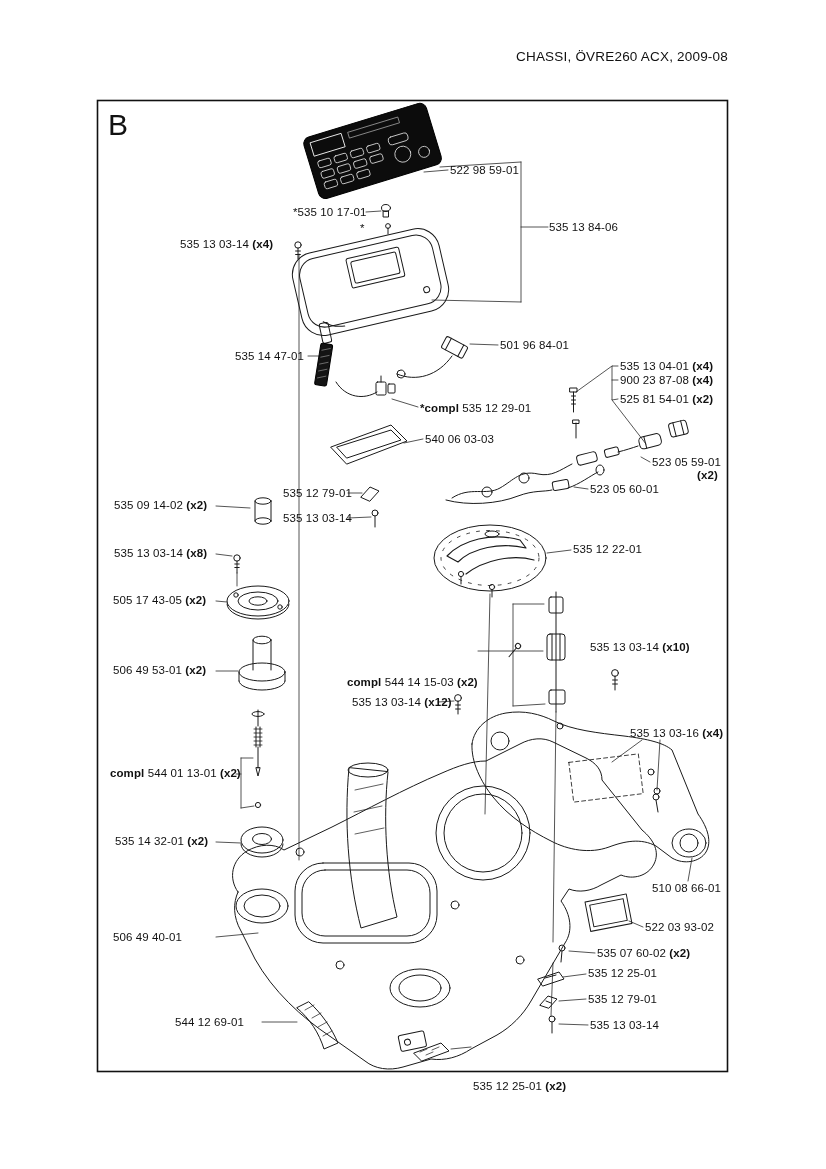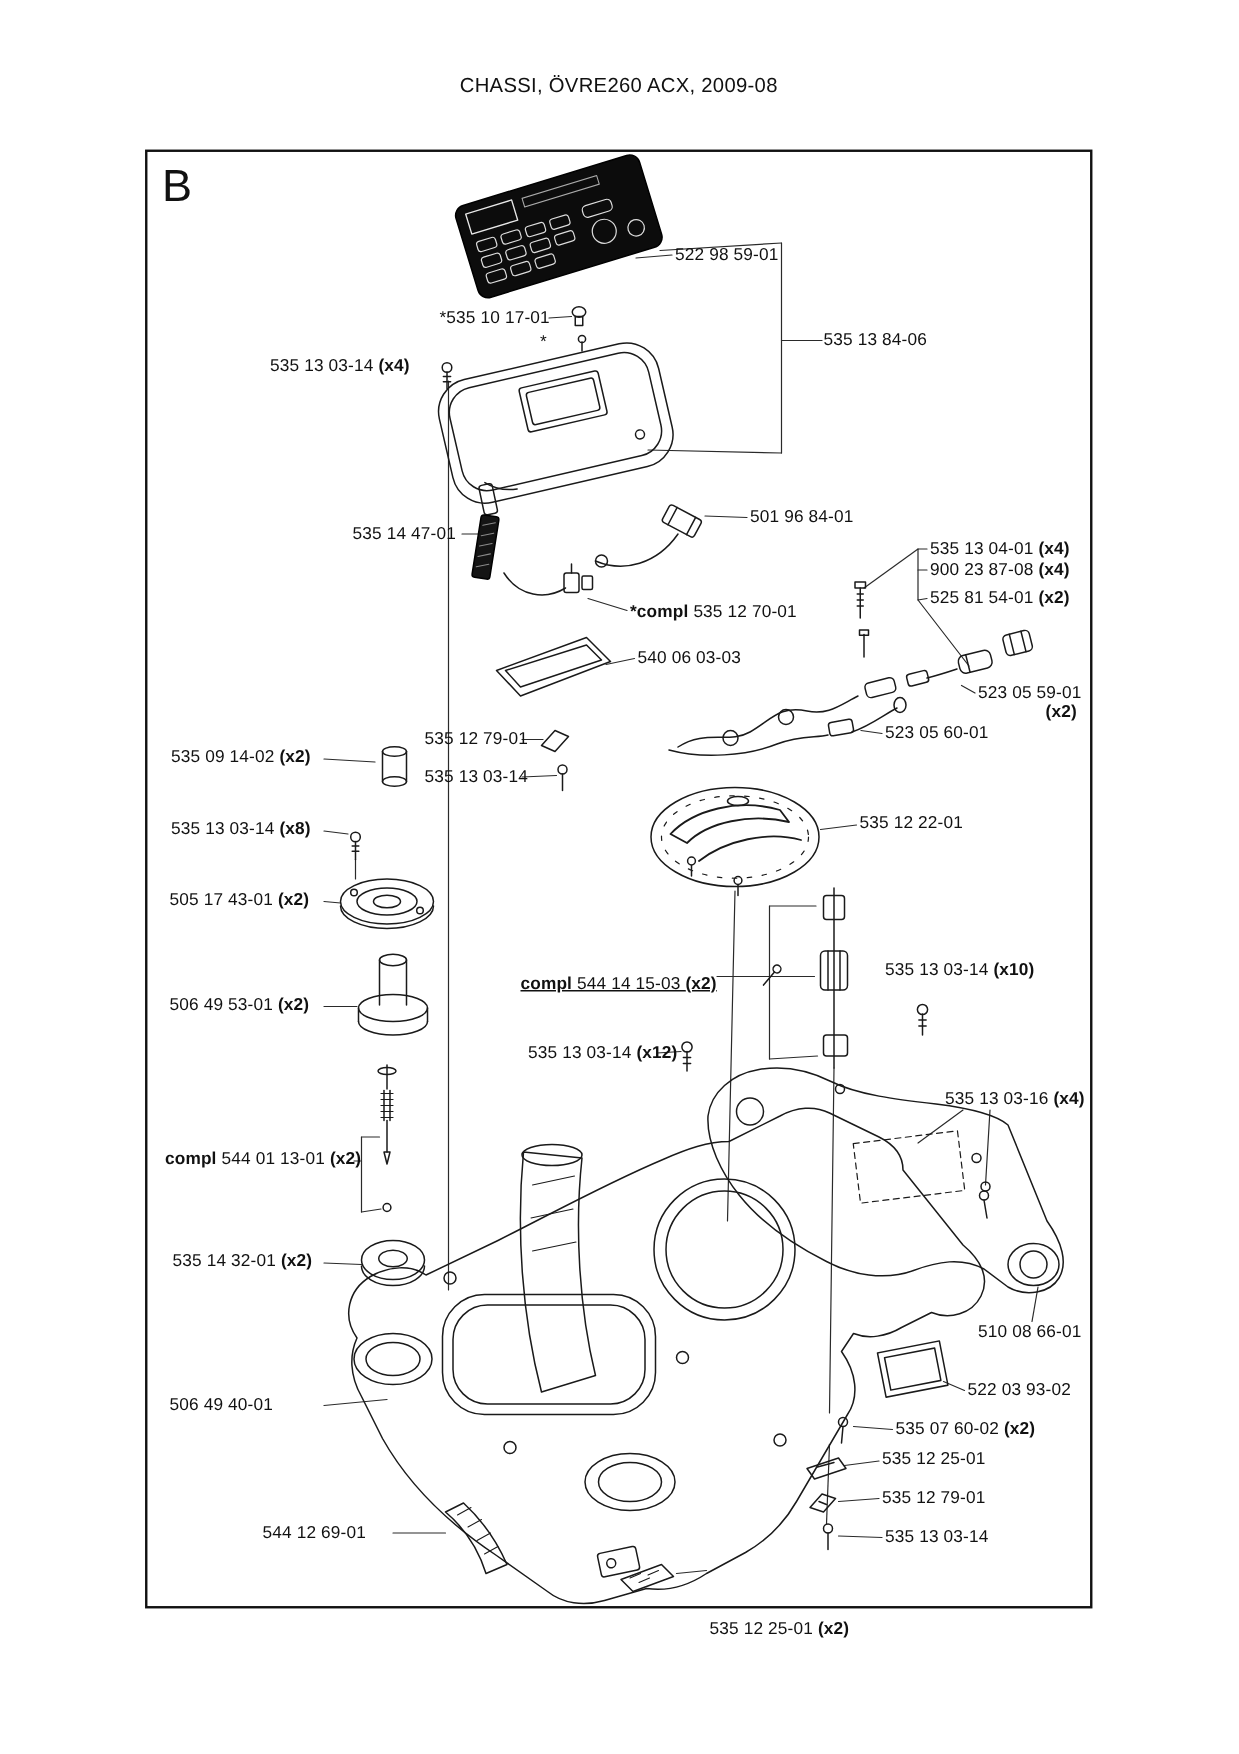--- a/index.html
+++ b/index.html
@@ -5,21 +5,21 @@
   * { margin:0; padding:0; box-sizing:border-box; }
   html,body { background:#ffffff; }
   body {
     width:826px; height:1169px;
     font-family:"Liberation Sans", sans-serif;
     color:#111;
   }
   .page { position:relative; width:826px; height:1169px; background:#fff; overflow:hidden; }
   .header {
     position:absolute; top:49px; left:97px; width:631px;
-    display:flex; justify-content:center;
+    display:flex; justify-content:flex-end;
     font-size:13.5px; letter-spacing:.2px;
   }
   .diagram-svg { position:absolute; left:0; top:0; }
   .section-label {
     position:absolute; left:108px; top:110px;
     font-size:30px; line-height:1;
   }
   .labels-layer { position:absolute; inset:0; pointer-events:none; }
   .part-label {
     position:absolute; transform:translateY(-50%);
@@ -392,32 +392,32 @@
       <div class="part-label" style="left: 450px; top: 170px;"><span>522 98 59-01</span></div>
       <div class="part-label" style="left: 293px; top: 212px;"><span>*535 10 17-01</span></div>
       <div class="part-label" style="left: 360px; top: 228px;"><span>*</span></div>
       <div class="part-label" style="left: 180px; top: 244px;"><span>535 13 03-14 </span><span class="b">(x4)</span></div>
       <div class="part-label" style="left: 549px; top: 227px;"><span>535 13 84-06</span></div>
       <div class="part-label" style="left: 500px; top: 345px;"><span>501 96 84-01</span></div>
       <div class="part-label" style="left: 235px; top: 356px; text-align: center;"><span>535 14 47-01</span></div>
       <div class="part-label" style="left: 620px; top: 366px;"><span>535 13 04-01 </span><span class="b">(x4)</span></div>
       <div class="part-label" style="left: 620px; top: 380px;"><span>900 23 87-08 </span><span class="b">(x4)</span></div>
       <div class="part-label" style="left: 620px; top: 399px;"><span>525 81 54-01 </span><span class="b">(x2)</span></div>
-      <div class="part-label" style="left: 420px; top: 408px;"><span class="b">*compl </span><span>535 12 70-01</span></div>
+      <div class="part-label" style="left: 420px; top: 408px;"><span class="b">*compl </span><span>535 12 29-01</span></div>
       <div class="part-label" style="left: 425px; top: 439px;"><span>540 06 03-03</span></div>
       <div class="part-label" style="left: 652px; top: 462px; text-align: right;"><span>523 05 59-01</span></div>
       <div class="part-label" style="left: 697px; top: 475px;"><span class="b">(x2)</span></div>
       <div class="part-label" style="left: 590px; top: 489px;"><span>523 05 60-01</span></div>
       <div class="part-label" style="left: 283px; top: 493px;"><span>535 12 79-01</span></div>
       <div class="part-label" style="left: 114px; top: 505px;"><span>535 09 14-02 </span><span class="b">(x2)</span></div>
       <div class="part-label" style="left: 283px; top: 518px;"><span>535 13 03-14</span></div>
       <div class="part-label" style="left: 573px; top: 549px;"><span>535 12 22-01</span></div>
       <div class="part-label" style="left: 114px; top: 553px;"><span>535 13 03-14 </span><span class="b">(x8)</span></div>
-      <div class="part-label" style="left: 113px; top: 600px;"><span>505 17 43-01 </span><span class="b">(x2)</span></div>
-      <div class="part-label" style="left: 347px; top: 656px; text-decoration: underline;"><span class="b">compl </span><span>544 14 15-03 </span><span class="b">(x2)</span></div>
+      <div class="part-label" style="left: 113px; top: 600px;"><span>505 17 43-05 </span><span class="b">(x2)</span></div>
+      <div class="part-label" style="left: 347px; top: 682px;"><span class="b">compl </span><span>544 14 15-03 </span><span class="b">(x2)</span></div>
       <div class="part-label" style="left: 590px; top: 647px;"><span>535 13 03-14 </span><span class="b">(x10)</span></div>
       <div class="part-label" style="left: 113px; top: 670px;"><span>506 49 53-01 </span><span class="b">(x2)</span></div>
       <div class="part-label" style="left: 335px; top: 702px; padding-left: 17px;"><span>535 13 03-14 </span><span class="b">(x12)</span></div>
       <div class="part-label" style="left: 630px; top: 733px;"><span>535 13 03-16 </span><span class="b">(x4)</span></div>
       <div class="part-label" style="left: 110px; top: 773px;"><span class="b">compl </span><span>544 01 13-01 </span><span class="b">(x2)</span></div>
       <div class="part-label" style="left: 115px; top: 841px;"><span>535 14 32-01 </span><span class="b">(x2)</span></div>
       <div class="part-label" style="left: 652px; top: 888px;"><span>510 08 66-01</span></div>
       <div class="part-label" style="left: 645px; top: 927px;"><span>522 03 93-02</span></div>
       <div class="part-label" style="left: 113px; top: 937px;"><span>506 49 40-01</span></div>
       <div class="part-label" style="left: 597px; top: 953px;"><span>535 07 60-02 </span><span class="b">(x2)</span></div>

